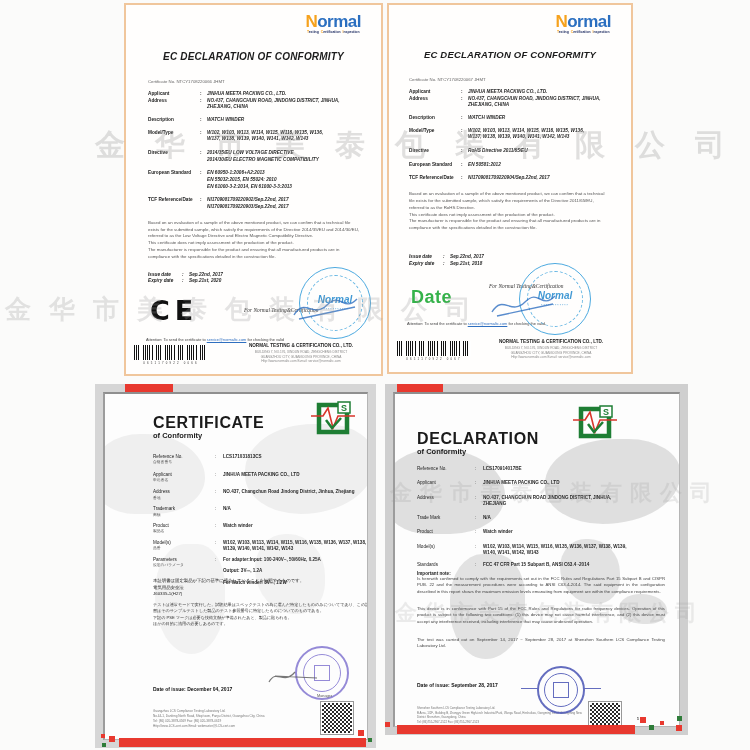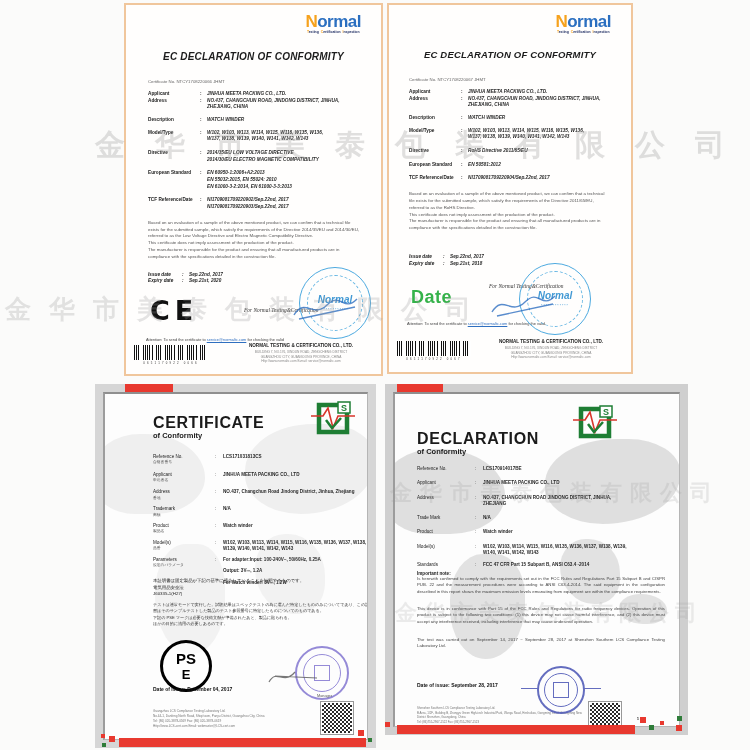--- a/index.html
+++ b/index.html
@@ -333,24 +333,20 @@
 
 For Watch winder: 3V⎓, 1.2W</span>
           </div>
       </div>
       <div class="jpblock" style="left:48px;top:184px;width:222px;">本証明書は固定製品が下記の基準に適合していることを証明するものです。
 電気用品安全法
 J60335-1(H27)</div>
       <div class="jppara" style="left:48px;top:208px;width:222px;">テストは通常モードで実行した。試験結果はスペックテストの為に選んだ特定したもののみについてであり、この証明書はそのサンプルテストした製品のテスト参照番号に特定したものについてのものである。
 下記の PSE マークは必要な技術文献が準備されたあと、製品に貼られる。
 ほかの目的に流用の必要しあるのです。</div>
-      <div class="pse" style="left:55px;top:246px;">
-        <div class="ps">PS</div>
-        <div class="e">E</div>
-      </div>
       <div class="stamp-p" style="left:190px;top:252px;">
         <div class="inner"></div>
         <div class="core"></div>
       </div>
       <svg class="sig-svg" style="left:160px;top:268px;" width="60" height="26" viewBox="0 0 60 26">
           <path d="M4 20 C 12 6, 18 24, 30 10 M10 14 L52 16" stroke="#555" stroke-width="1.2" fill="none" opacity=".8"></path>
         </svg>
       <div class="mgr" style="left:212px;top:300px;">Manager</div>
       <div class="doi" style="left:48px;top:292px;">Date of issue: December 04, 2017</div>
       <div class="lfoot" style="left:48px;top:315px;width:180px;">

